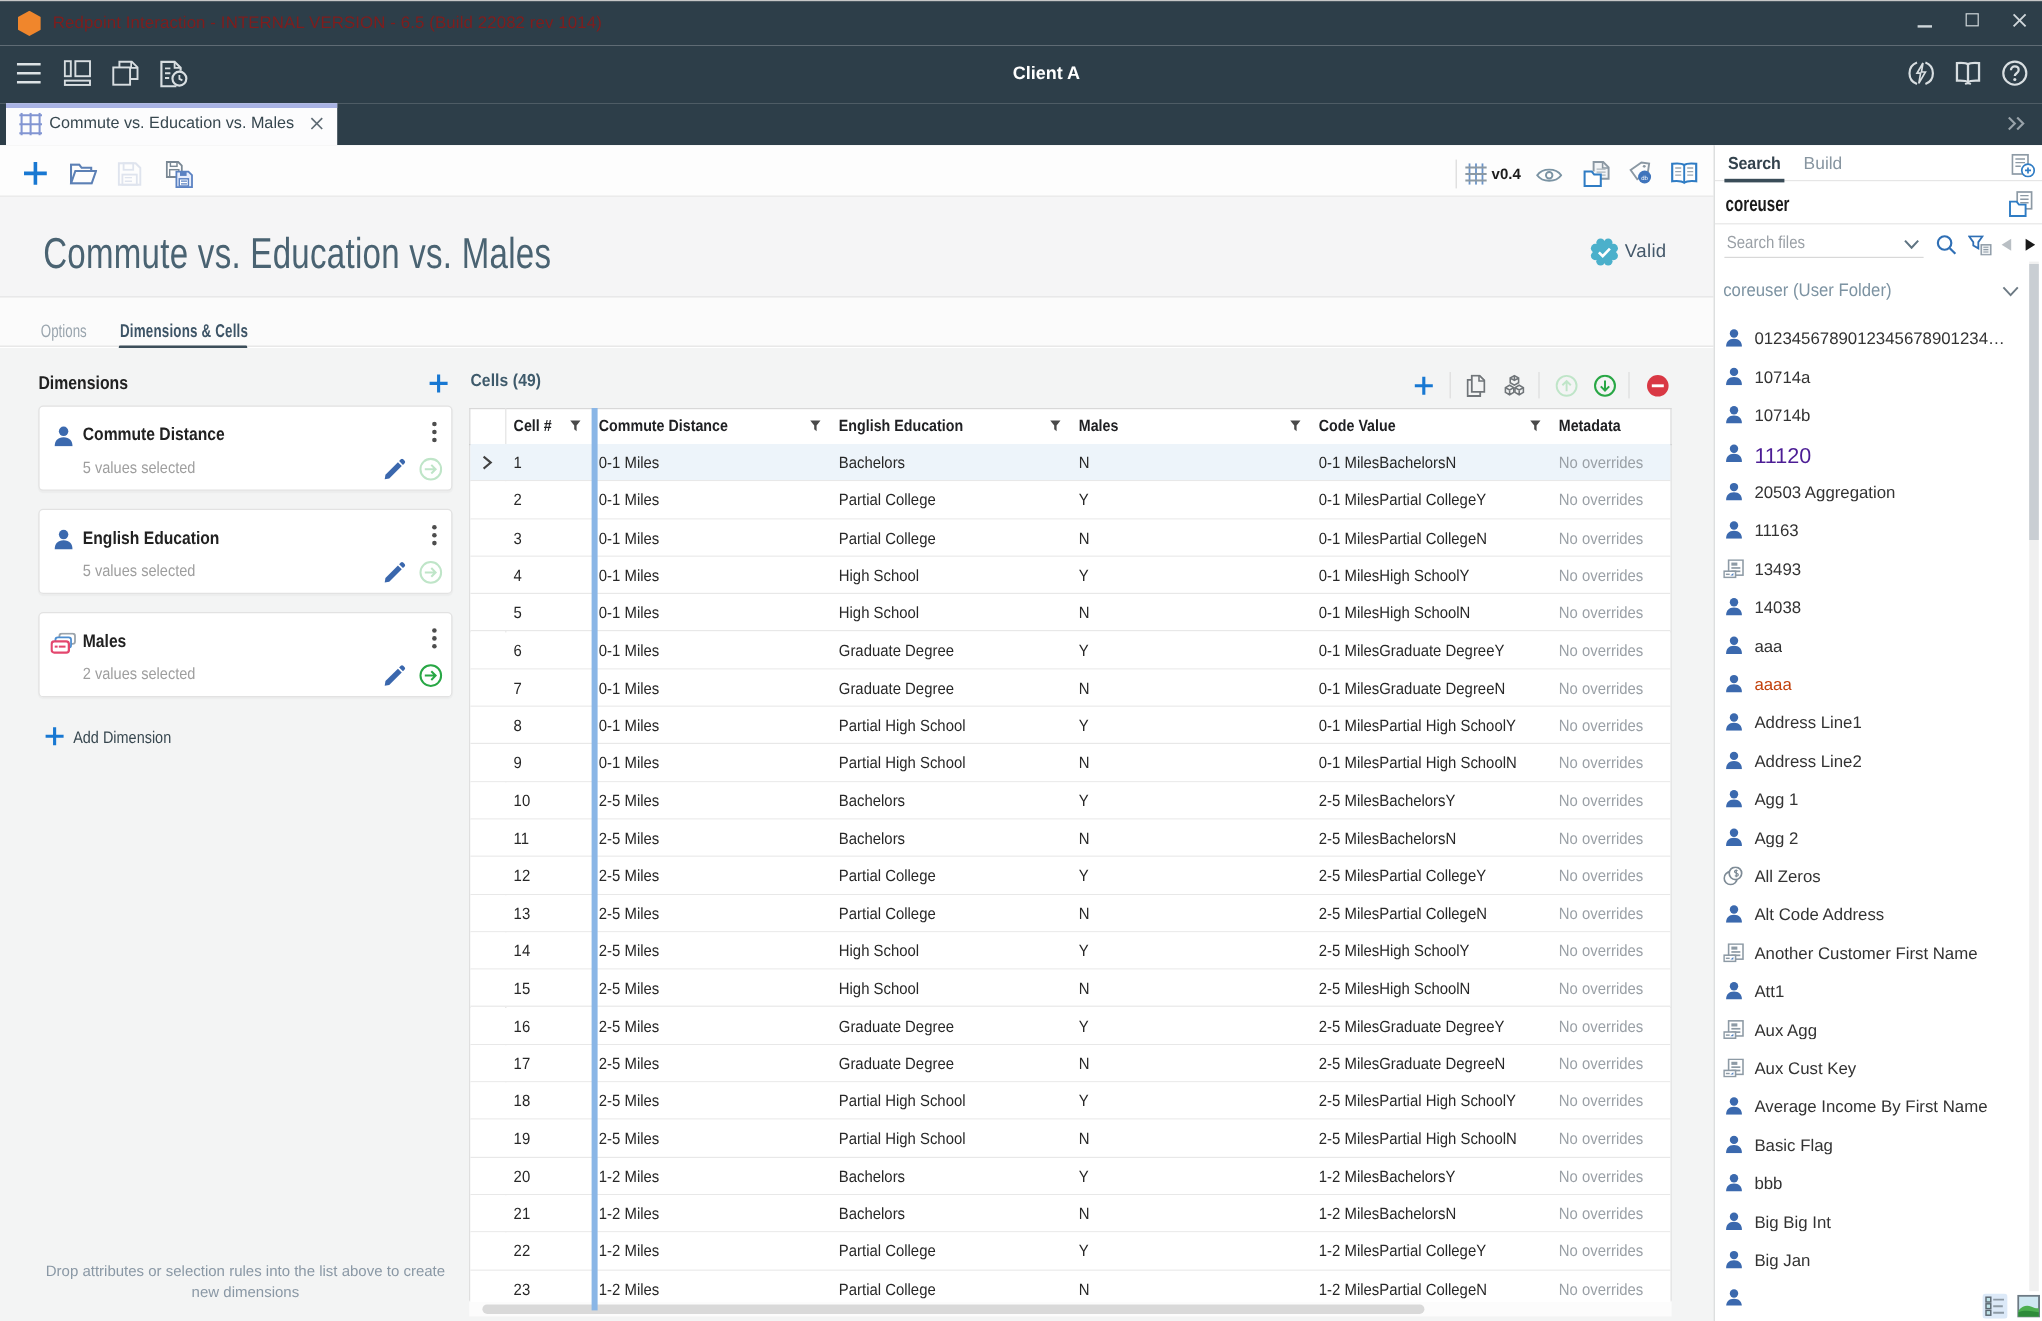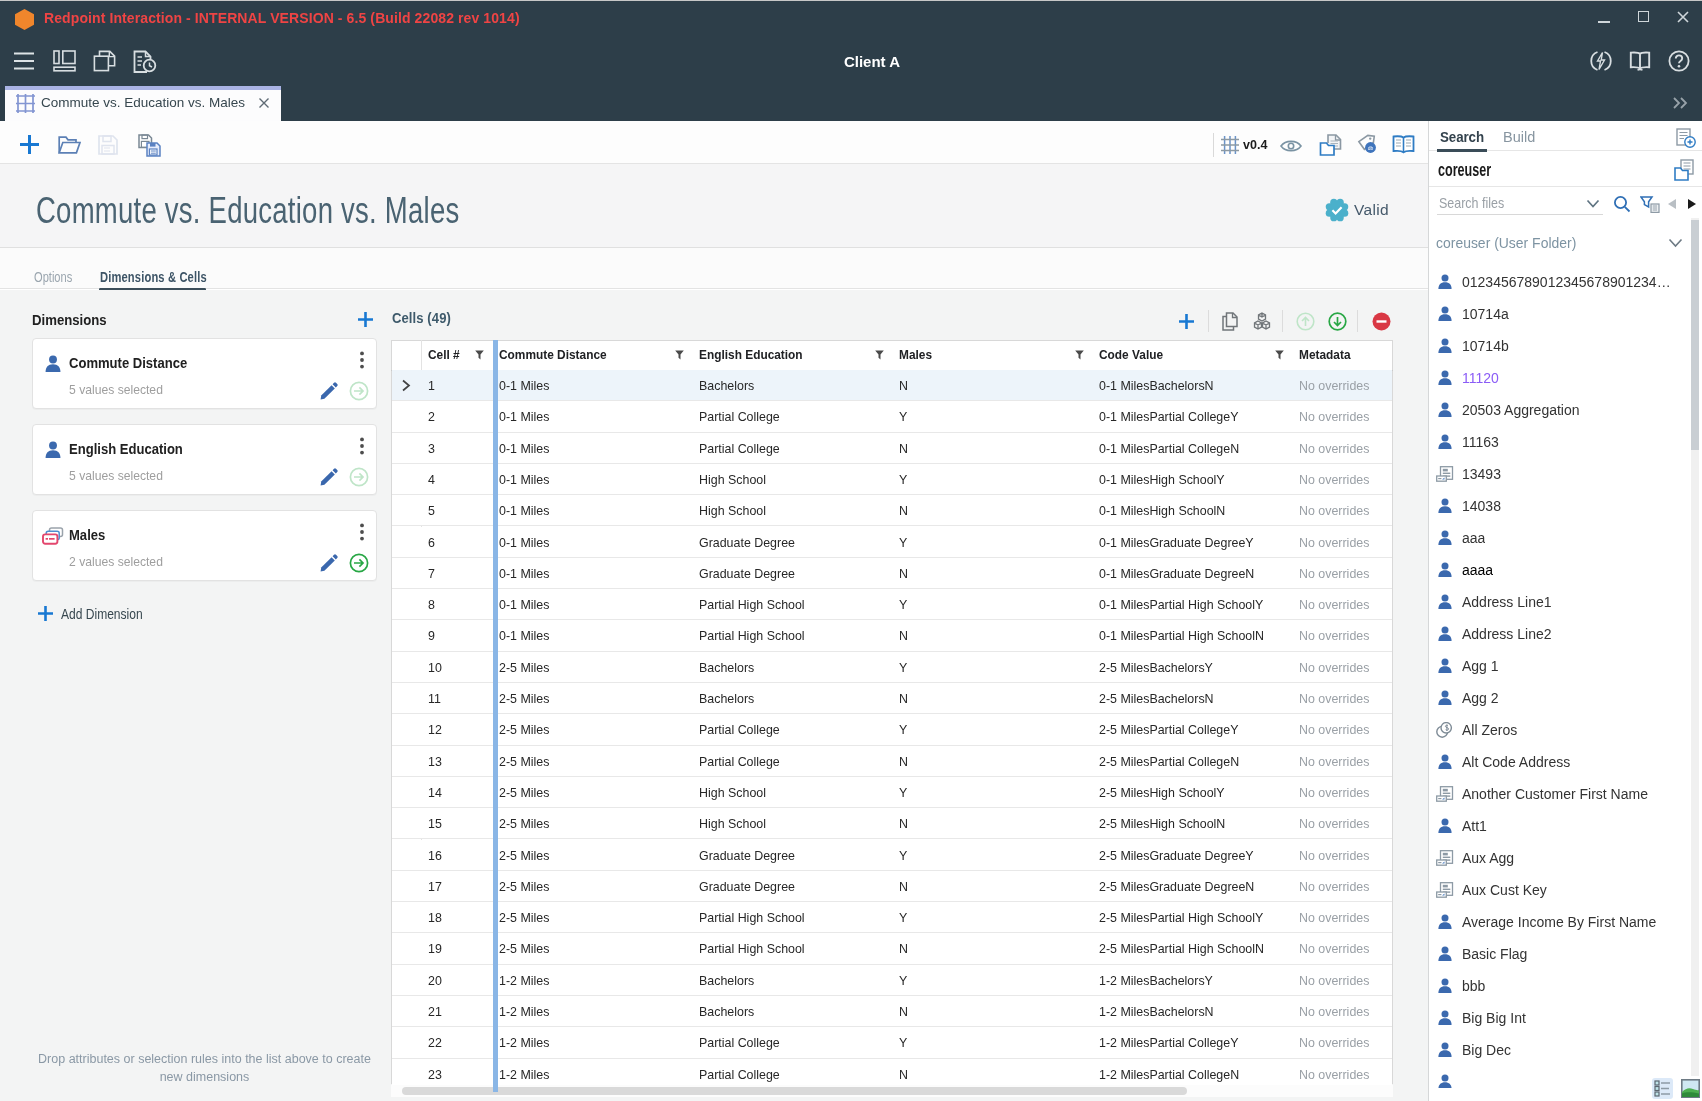--- a/index.html
+++ b/index.html
@@ -1,21 +1,21 @@
 <!DOCTYPE html>
 <html><head><meta charset="utf-8"><style>
 *{margin:0;padding:0;box-sizing:border-box}
 html,body{width:1702px;height:1101px;overflow:hidden;font-family:"Liberation Sans",sans-serif;background:#fff;position:relative}
 .abs{position:absolute}
 </style></head><body>
 <div class="abs" style="left:0;top:0;width:1702px;height:38px;background:#2d3e49;border-top:1px solid #c7c7c7"></div>
 <svg class="abs" style="left:15px;top:9px" width="19" height="21" viewBox="0 0 19 21">
     <polygon points="9.5,0 19,5.25 19,15.75 9.5,21 0,15.75 0,5.25" fill="#f0862c"></polygon>
   </svg>
-<div class="abs" style="left:44px;top:10px;font-size:14px;font-weight:bold;color:#ef4444;letter-spacing:0.1px">Redpoint Interaction - INTERNAL VERSION - 6.5 (Build 22082 rev 1014)</div>
+<div class="abs" style="left:44px;top:10px;font-size:14px;font-weight:normal;color:#7f1d1d;letter-spacing:0.1px">Redpoint Interaction - INTERNAL VERSION - 6.5 (Build 22082 rev 1014)</div>
 <div class="abs" style="left:1598px;top:21px;width:12px;height:2px;background:#cfd6da"></div>
 <div class="abs" style="left:1638px;top:11px;width:11px;height:11px;border:1.5px solid #cfd6da"></div>
 <svg class="abs" style="left:1677px;top:11px" width="12" height="12" viewBox="0 0 12 12">
     <path d="M1 1 L11 11 M11 1 L1 11" stroke="#cfd6da" stroke-width="1.6"></path>
   </svg>
 <div class="abs" style="left:0;top:38px;width:1702px;height:48px;background:#2d3e49"></div>
 <svg class="abs" style="left:14px;top:52px" width="20" height="18" viewBox="0 0 20 18">
     <path d="M0 1.5 H20 M0 9 H20 M0 16.5 H20" stroke="#dde3e6" stroke-width="2.2"></path>
   </svg>
 <svg class="abs" style="left:53px;top:50px" width="23" height="22" viewBox="0 0 23 22">
@@ -483,21 +483,21 @@
 <div class="abs" style="left:1462px;top:306px;font-size:14px;color:#333;max-width:212px;white-space:nowrap;overflow:hidden;text-overflow:ellipsis">10714a</div>
 <svg style="position:absolute;left:1437px;top:338px" width="16" height="15" viewBox="0 0 16 15">
     <circle cx="8" cy="3.9" r="3.5" fill="#3b69ae"></circle>
     <path d="M1.4 15 C1.4 10.8 3.6 8.2 8 8.2 C12.4 8.2 14.6 10.8 14.6 15 Z" fill="#3b69ae"></path>
   </svg>
 <div class="abs" style="left:1462px;top:338px;font-size:14px;color:#333;max-width:212px;white-space:nowrap;overflow:hidden;text-overflow:ellipsis">10714b</div>
 <svg style="position:absolute;left:1437px;top:370px" width="16" height="15" viewBox="0 0 16 15">
     <circle cx="8" cy="3.9" r="3.5" fill="#3b69ae"></circle>
     <path d="M1.4 15 C1.4 10.8 3.6 8.2 8 8.2 C12.4 8.2 14.6 10.8 14.6 15 Z" fill="#3b69ae"></path>
   </svg>
-<div class="abs" style="left:1462px;top:370px;font-size:14px;color:#8b5cf6;max-width:212px;white-space:nowrap;overflow:hidden;text-overflow:ellipsis">11120</div>
+<div class="abs" style="left:1462px;top:370px;font-size:18px;color:#4c1d95;max-width:212px;white-space:nowrap;overflow:hidden;text-overflow:ellipsis">11120</div>
 <svg style="position:absolute;left:1437px;top:402px" width="16" height="15" viewBox="0 0 16 15">
     <circle cx="8" cy="3.9" r="3.5" fill="#3b69ae"></circle>
     <path d="M1.4 15 C1.4 10.8 3.6 8.2 8 8.2 C12.4 8.2 14.6 10.8 14.6 15 Z" fill="#3b69ae"></path>
   </svg>
 <div class="abs" style="left:1462px;top:402px;font-size:14px;color:#333;max-width:212px;white-space:nowrap;overflow:hidden;text-overflow:ellipsis">20503 Aggregation</div>
 <svg style="position:absolute;left:1437px;top:434px" width="16" height="15" viewBox="0 0 16 15">
     <circle cx="8" cy="3.9" r="3.5" fill="#3b69ae"></circle>
     <path d="M1.4 15 C1.4 10.8 3.6 8.2 8 8.2 C12.4 8.2 14.6 10.8 14.6 15 Z" fill="#3b69ae"></path>
   </svg>
 <div class="abs" style="left:1462px;top:434px;font-size:14px;color:#333;max-width:212px;white-space:nowrap;overflow:hidden;text-overflow:ellipsis">11163</div>
@@ -518,21 +518,21 @@
 <div class="abs" style="left:1462px;top:498px;font-size:14px;color:#333;max-width:212px;white-space:nowrap;overflow:hidden;text-overflow:ellipsis">14038</div>
 <svg style="position:absolute;left:1437px;top:530px" width="16" height="15" viewBox="0 0 16 15">
     <circle cx="8" cy="3.9" r="3.5" fill="#3b69ae"></circle>
     <path d="M1.4 15 C1.4 10.8 3.6 8.2 8 8.2 C12.4 8.2 14.6 10.8 14.6 15 Z" fill="#3b69ae"></path>
   </svg>
 <div class="abs" style="left:1462px;top:530px;font-size:14px;color:#333;max-width:212px;white-space:nowrap;overflow:hidden;text-overflow:ellipsis">aaa</div>
 <svg style="position:absolute;left:1437px;top:562px" width="16" height="15" viewBox="0 0 16 15">
     <circle cx="8" cy="3.9" r="3.5" fill="#3b69ae"></circle>
     <path d="M1.4 15 C1.4 10.8 3.6 8.2 8 8.2 C12.4 8.2 14.6 10.8 14.6 15 Z" fill="#3b69ae"></path>
   </svg>
-<div class="abs" style="left:1462px;top:562px;font-size:14px;color:#000000;max-width:212px;white-space:nowrap;overflow:hidden;text-overflow:ellipsis">aaaa</div>
+<div class="abs" style="left:1462px;top:562px;font-size:14px;color:#c2410c;max-width:212px;white-space:nowrap;overflow:hidden;text-overflow:ellipsis">aaaa</div>
 <svg style="position:absolute;left:1437px;top:594px" width="16" height="15" viewBox="0 0 16 15">
     <circle cx="8" cy="3.9" r="3.5" fill="#3b69ae"></circle>
     <path d="M1.4 15 C1.4 10.8 3.6 8.2 8 8.2 C12.4 8.2 14.6 10.8 14.6 15 Z" fill="#3b69ae"></path>
   </svg>
 <div class="abs" style="left:1462px;top:594px;font-size:14px;color:#333;max-width:212px;white-space:nowrap;overflow:hidden;text-overflow:ellipsis">Address Line1</div>
 <svg style="position:absolute;left:1437px;top:626px" width="16" height="15" viewBox="0 0 16 15">
     <circle cx="8" cy="3.9" r="3.5" fill="#3b69ae"></circle>
     <path d="M1.4 15 C1.4 10.8 3.6 8.2 8 8.2 C12.4 8.2 14.6 10.8 14.6 15 Z" fill="#3b69ae"></path>
   </svg>
 <div class="abs" style="left:1462px;top:626px;font-size:14px;color:#333;max-width:212px;white-space:nowrap;overflow:hidden;text-overflow:ellipsis">Address Line2</div>
@@ -609,21 +609,21 @@
 <div class="abs" style="left:1462px;top:978px;font-size:14px;color:#333;max-width:212px;white-space:nowrap;overflow:hidden;text-overflow:ellipsis">bbb</div>
 <svg style="position:absolute;left:1437px;top:1010px" width="16" height="15" viewBox="0 0 16 15">
     <circle cx="8" cy="3.9" r="3.5" fill="#3b69ae"></circle>
     <path d="M1.4 15 C1.4 10.8 3.6 8.2 8 8.2 C12.4 8.2 14.6 10.8 14.6 15 Z" fill="#3b69ae"></path>
   </svg>
 <div class="abs" style="left:1462px;top:1010px;font-size:14px;color:#333;max-width:212px;white-space:nowrap;overflow:hidden;text-overflow:ellipsis">Big Big Int</div>
 <svg style="position:absolute;left:1437px;top:1042px" width="16" height="15" viewBox="0 0 16 15">
     <circle cx="8" cy="3.9" r="3.5" fill="#3b69ae"></circle>
     <path d="M1.4 15 C1.4 10.8 3.6 8.2 8 8.2 C12.4 8.2 14.6 10.8 14.6 15 Z" fill="#3b69ae"></path>
   </svg>
-<div class="abs" style="left:1462px;top:1042px;font-size:14px;color:#333;max-width:212px;white-space:nowrap;overflow:hidden;text-overflow:ellipsis">Big Dec</div>
+<div class="abs" style="left:1462px;top:1042px;font-size:14px;color:#333;max-width:212px;white-space:nowrap;overflow:hidden;text-overflow:ellipsis">Big Jan</div>
 <div class="abs" style="left:1437px;top:1074px;width:16px;height:14px;overflow:hidden"><svg width="16" height="15" viewBox="0 0 16 15">
       <circle cx="8" cy="3.9" r="3.5" fill="#3b69ae"></circle>
       <path d="M1.4 15 C1.4 10.8 3.6 8.2 8 8.2 C12.4 8.2 14.6 10.8 14.6 15 Z" fill="#3b69ae"></path>
     </svg></div>
 <div class="abs" style="left:1691px;top:218px;width:8px;height:858px;background:#f0f0f0"></div>
 <div class="abs" style="left:1691px;top:220px;width:8px;height:230px;background:#c9ced3"></div>
 <svg class="abs" style="left:1652px;top:1078px" width="21" height="21" viewBox="0 0 21 21">
     <rect x="0" y="0" width="21" height="21" rx="3" fill="#dce9f8"></rect>
     <g stroke="#5b6770" stroke-width="1.2" fill="#bfe3e8">
       <rect x="3" y="3" width="4" height="4"></rect>

